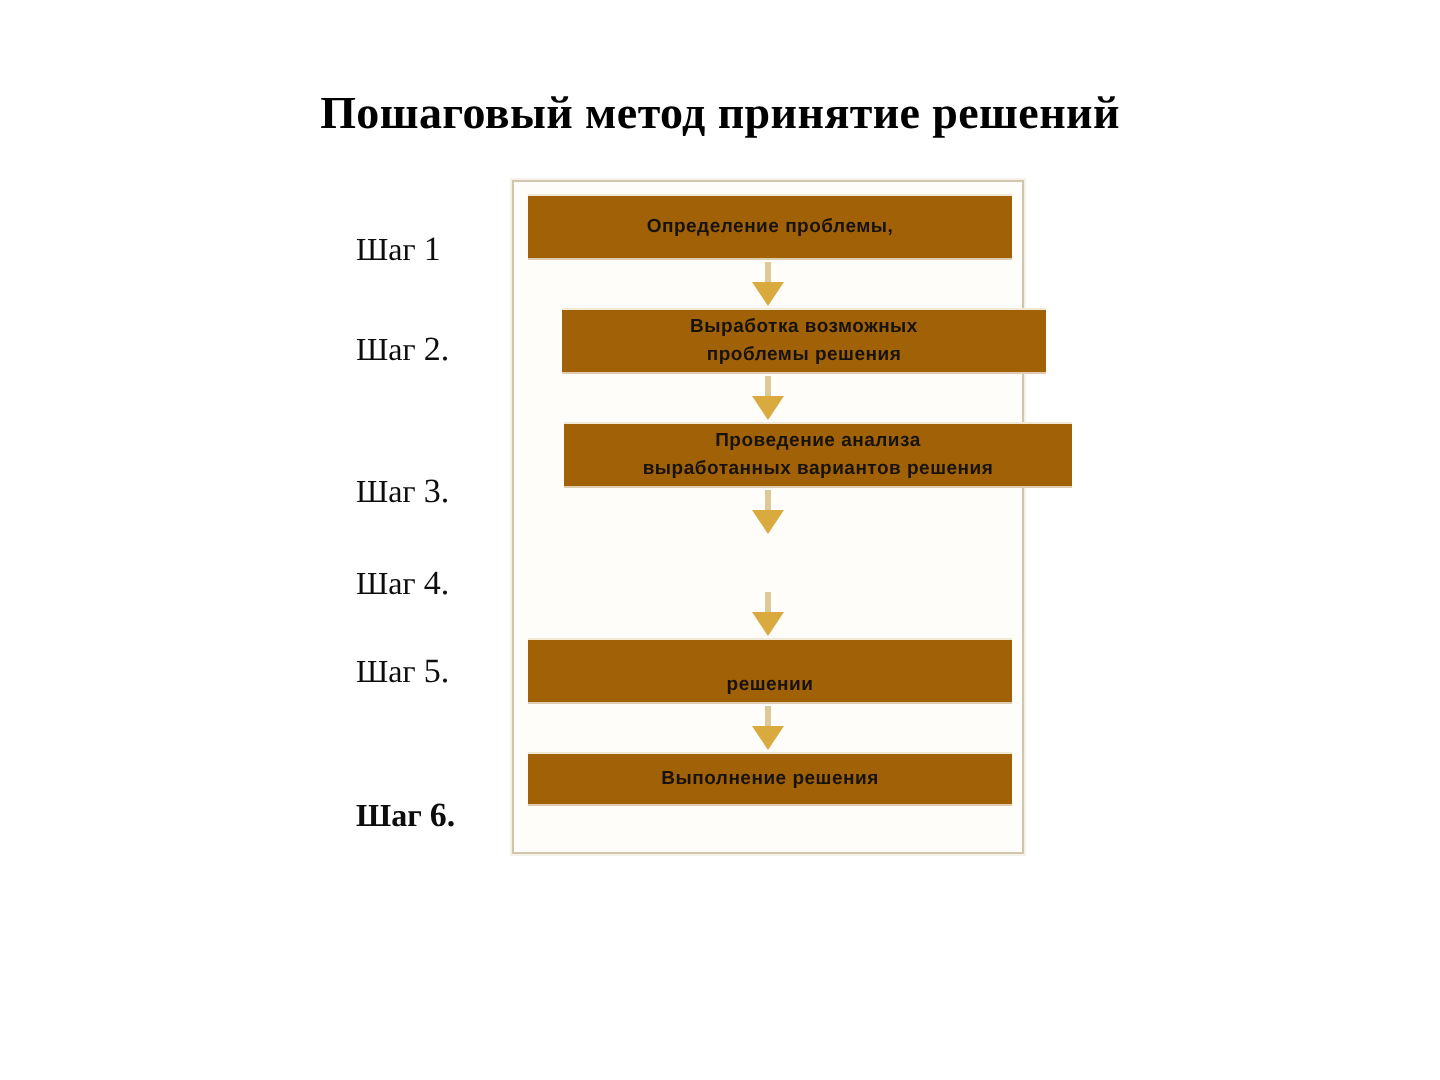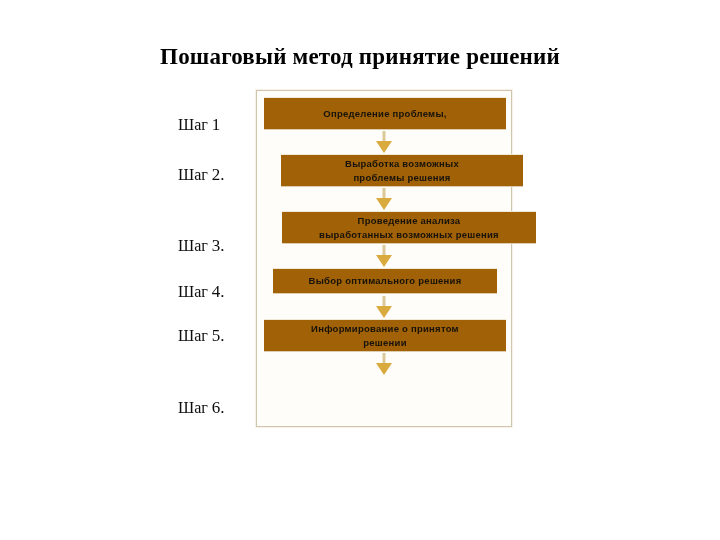--- a/index.html
+++ b/index.html
@@ -56,21 +56,21 @@
     line-height: 1;
   }
   .step-label .num {
     font-size: 17px;
   }
   .step-label.s1 { top: 20px; }
   .step-label.s2 { top: 70px; }
   .step-label.s3 { top: 141px; }
   .step-label.s4 { top: 187px; }
   .step-label.s5 { top: 231px; }
-  .step-label.s6 { top: 303px; }
+  .step-label.s6 { top: 303px; font-weight: bold; }
 
   
   .diagram-panel {
     position: absolute;
     left: 256px;
     top: 90px;
     width: 256px;
     height: 337px;
     background: #fffdf9;
     border: 1px solid #cfc6ad;
@@ -208,47 +208,47 @@
       </div>
 
       <div class="flow-arrow ar2">
         <span class="stem"></span>
         <span class="head"></span>
       </div>
 
       <div class="flow-box fb3">
         <span class="txt">
           <span>Проведение анализа</span><br>
-          <span>выработанных возможных решения</span>
+          <span>выработанных вариантов решения</span>
         </span>
       </div>
 
       <div class="flow-arrow ar3">
         <span class="stem"></span>
         <span class="head"></span>
       </div>
 
-      <div class="flow-box fb4">
-        <span class="txt">Выбор оптимального решения</span>
-      </div>
 
       <div class="flow-arrow ar4">
         <span class="stem"></span>
         <span class="head"></span>
       </div>
 
       <div class="flow-box fb5">
         <span class="txt">
-          <span>Информирование о принятом</span><br>
+          <br>
           <span>решении</span>
         </span>
       </div>
 
       <div class="flow-arrow ar5">
         <span class="stem"></span>
         <span class="head"></span>
       </div>
 
+      <div class="flow-box fb6">
+        <span class="txt">Выполнение решения</span>
+      </div>
 
     </div>
   </div>
 
 </div>
 
 </body></html>

